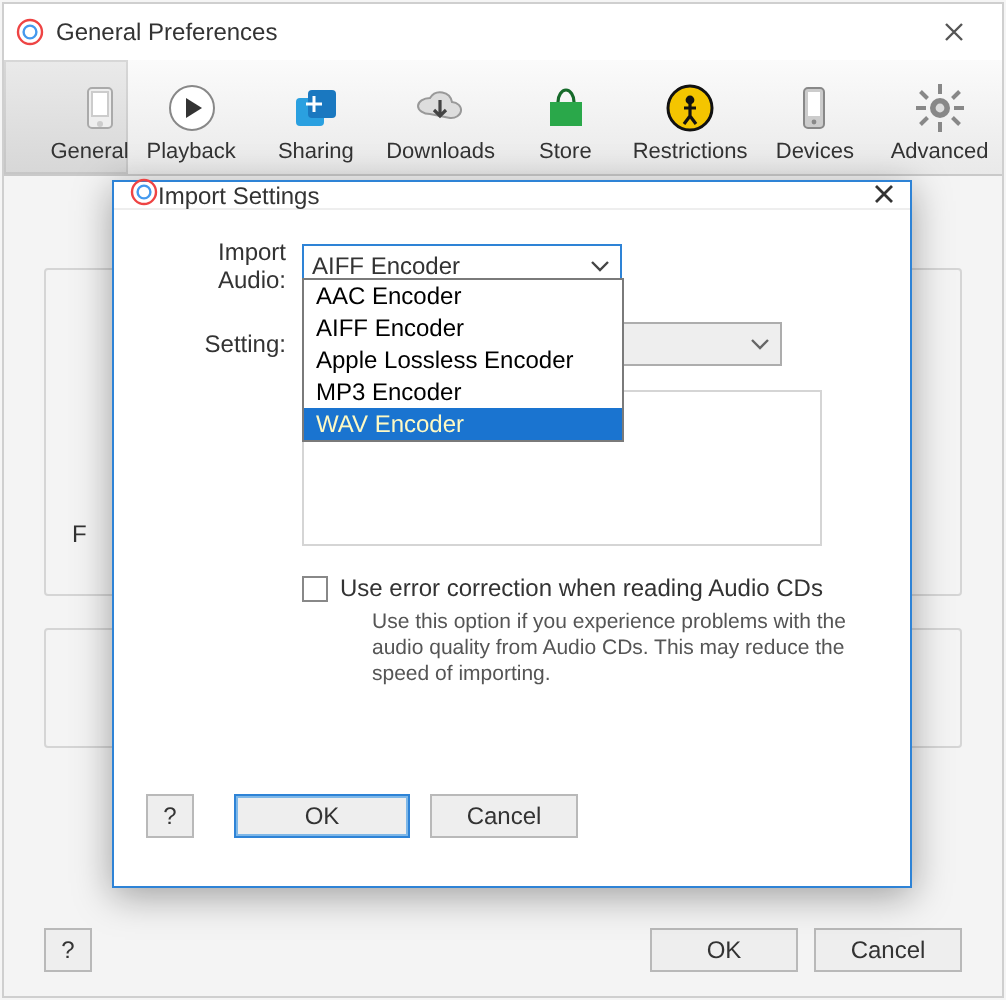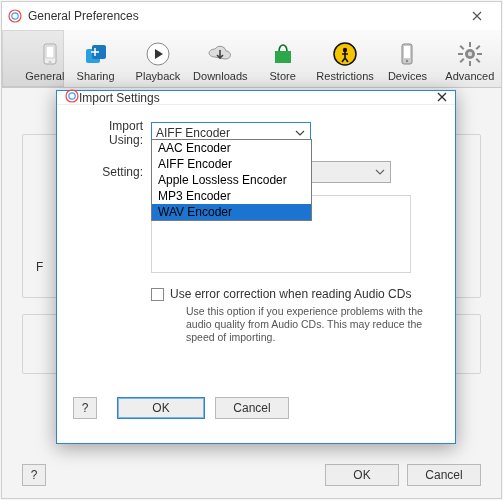--- a/index.html
+++ b/index.html
@@ -26,21 +26,21 @@
   .modal-title { height:14px; display:flex; align-items:center; padding:0 8px; font-size:12px; color:#333; border-bottom:1px solid #eee; }
   .modal-title .spacer { flex:1; }
   .modal-body { padding:14px 16px 12px 16px; font-size:12px; color:#333; position:relative; height:calc(100% - 28px); }
   .row { display:flex; align-items:center; margin-bottom:14px; }
   .row .lbl { width:78px; text-align:right; padding-right:8px; font-size:12px; color:#333; }
   .select { flex:0 0 160px; height:22px; border:1px solid #2e83d6; background:#fff; display:flex; align-items:center; padding:0 4px; font-size:12px; position:relative; }
   .select2 { flex:0 0 240px; height:22px; border:1px solid #adadad; background:#eee; display:flex; align-items:center; padding:0 4px; font-size:12px; position:relative; }
   .chev { position:absolute; right:4px; top:3px; }
   .dropdown { position:absolute; left:94px; top:34px; width:161px; border:1px solid #7a7a7a; background:#fff; font-size:12px; z-index:5; }
   .dropdown .opt { padding:1px 6px; color:#000; white-space:nowrap; }
-  .dropdown .opt.sel { background:#1a74d0; color:#000000; }
+  .dropdown .opt.sel { background:#1a74d0; color:#fef9c3; }
   .placeholder-box { position:absolute; left:94px; top:90px; width:260px; height:78px; border:1px solid #d5d5d5; background:#fff; }
   .checkrow { position:absolute; left:94px; top:182px; display:flex; align-items:center; gap:6px; font-size:12px; }
   .checkbox { width:13px; height:13px; border:1px solid #888; background:#fff; }
   .helptext { position:absolute; left:112px; top:200px; right:20px; font-size:10.5px; color:#555; line-height:1.25;margin-left:17px; }
   .notetext { position:absolute; left:94px; top:248px; right:20px; font-size:10.5px; color:#555; line-height:1.25; }
   .modal-btn-row { position:absolute; bottom:10px; left:16px; right:16px; display:flex; align-items:center; gap:10px; }
 </style>
 </head>
 <body>
 
@@ -68,35 +68,35 @@
             <rect x="7" y="3" width="12" height="20" rx="2" fill="#eee" stroke="#aaa"></rect>
             <rect x="9" y="5" width="8" height="12" fill="#fff" stroke="#ccc"></rect>
             <circle cx="13" cy="21" r="1.5" fill="#ccc"></circle>
           </svg>
       </div>
       <span>General</span>
     </div>
     <div class="tool-item">
       <div class="tool-icon">
         <svg width="26" height="26" viewBox="0 0 26 26">
+            <circle cx="13" cy="13" r="11" fill="#fff" stroke="#888"></circle>
+            <path d="M10 8 L10 18 L18 13 Z" fill="#333"></path>
+          </svg>
+      </div>
+      <span>Playback</span>
+    </div>
+    <div class="tool-item">
+      <div class="tool-icon">
+        <svg width="26" height="26" viewBox="0 0 26 26">
             <rect x="3" y="8" width="14" height="14" rx="2" fill="#2aa0e0"></rect>
             <rect x="9" y="4" width="14" height="14" rx="2" fill="#1a78c0"></rect>
             <path d="M12 7 L12 15 M8 11 L16 11" stroke="#fff" stroke-width="1.5"></path>
           </svg>
       </div>
       <span>Sharing</span>
-    </div>
-    <div class="tool-item">
-      <div class="tool-icon">
-        <svg width="26" height="26" viewBox="0 0 26 26">
-            <circle cx="13" cy="13" r="11" fill="#fff" stroke="#888"></circle>
-            <path d="M10 8 L10 18 L18 13 Z" fill="#333"></path>
-          </svg>
-      </div>
-      <span>Playback</span>
     </div>
     <div class="tool-item">
       <div class="tool-icon">
         <svg width="26" height="26" viewBox="0 0 26 26">
             <path d="M8 16 a6 4 0 0 1 0 -8 a6 6 0 0 1 11 2 a5 4 0 0 1 -1 8 z" fill="#ddd" stroke="#999"></path>
             <path d="M13 9 L13 17 M10 14 L13 17 L16 14" fill="none" stroke="#444" stroke-width="1.6"></path>
           </svg>
       </div>
       <span>Downloads</span>
     </div>
@@ -181,21 +181,21 @@
       <span class="spacer"></span>
       <div>
         <svg width="10" height="10" viewBox="0 0 10 10">
             <path d="M1 1 L9 9 M9 1 L1 9" stroke="#333" stroke-width="1.4"></path>
           </svg>
       </div>
     </div>
 
     <div class="modal-body">
       <div class="row">
-        <div class="lbl">Import Using:</div>
+        <div class="lbl">Import Audio:</div>
         <div class="select">
           <span>AIFF Encoder</span>
           <span class="chev"><svg width="12" height="14">
                 <path d="M2 5 L6 9 L10 5" fill="none" stroke="#444" stroke-width="1.2"></path>
               </svg></span>
         </div>
       </div>
 
       <div class="row">
         <div class="lbl">Setting:</div>

